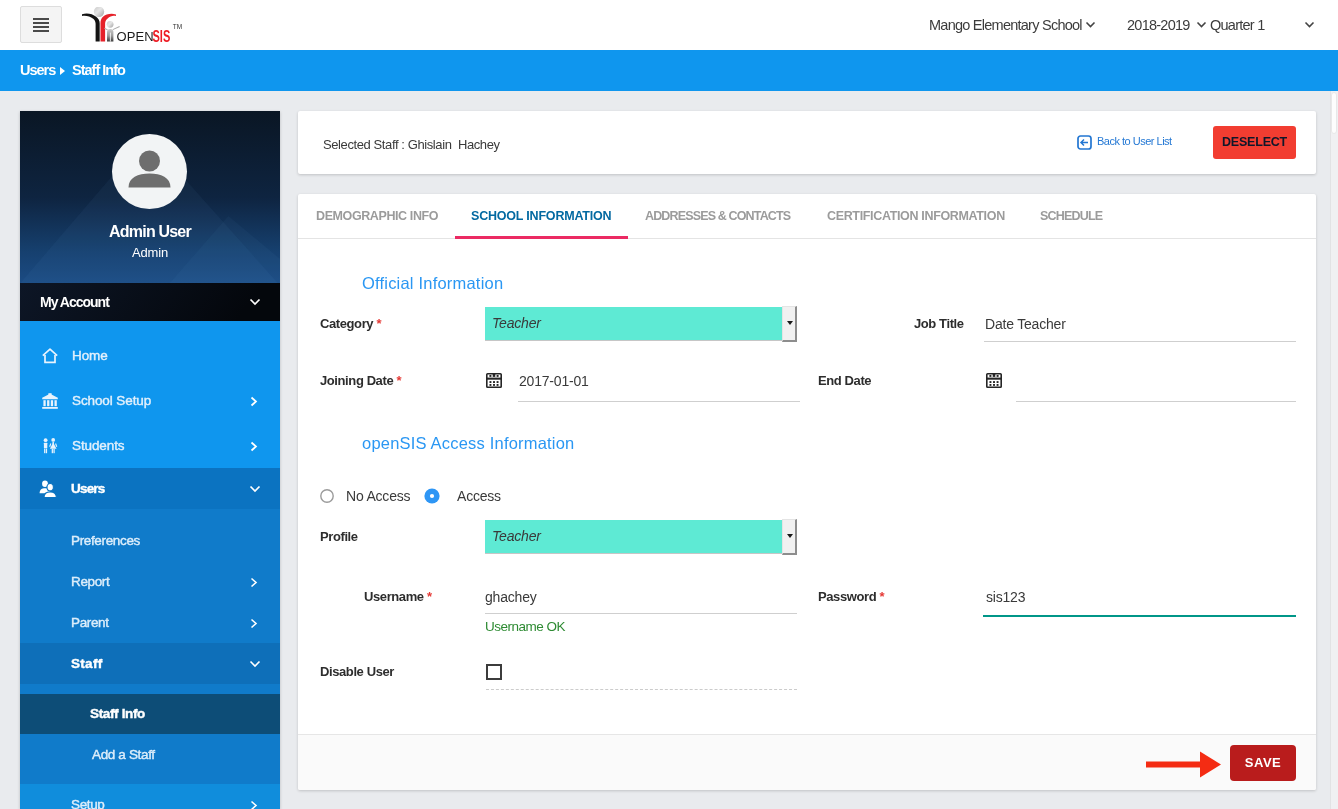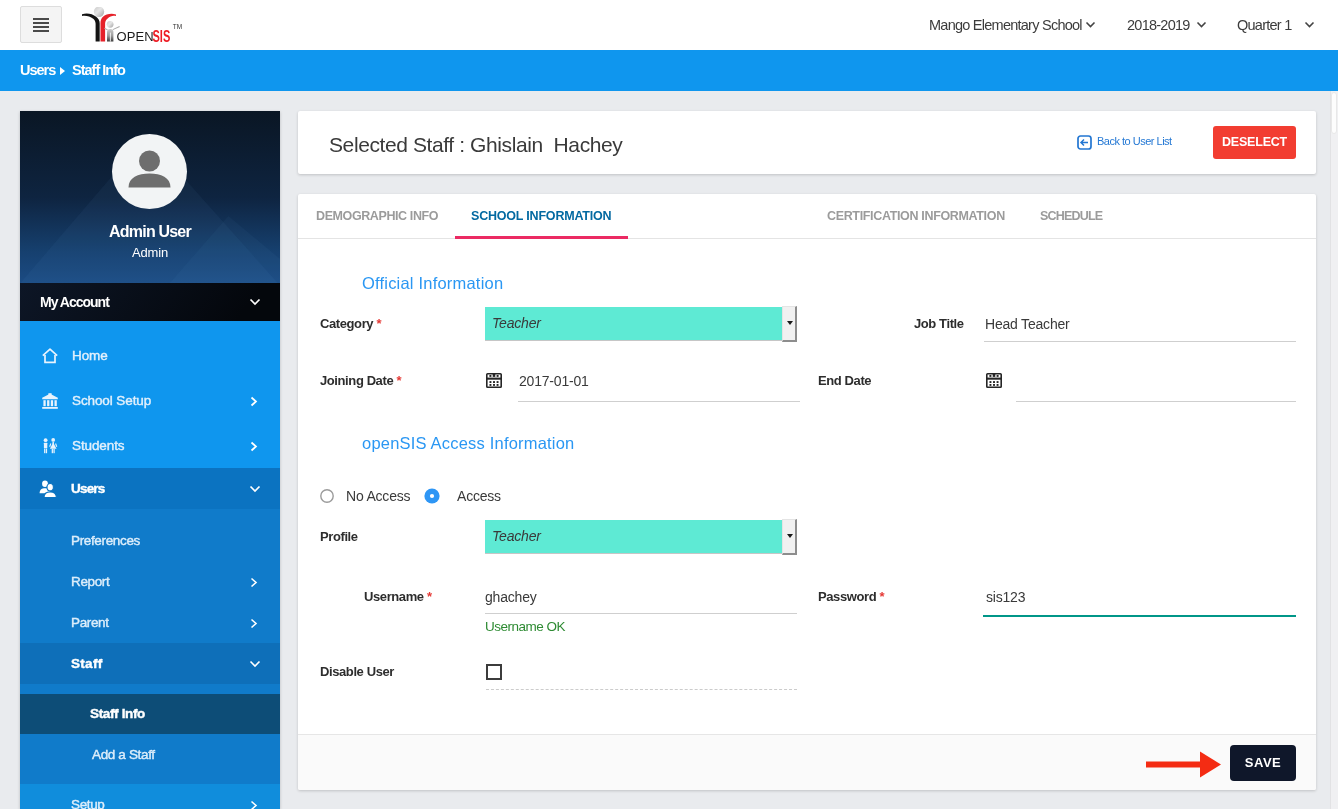--- a/index.html
+++ b/index.html
@@ -33,43 +33,43 @@
 .mrow { position:relative; height:45px; color:#e2f0fc; }
 .mrow .txt { position:absolute; left:52px; top:0; line-height:45px; font-size:13.5px; letter-spacing:-0.1px; -webkit-text-stroke:0.4px currentColor; }
 .mrow .ico { position:absolute; left:21px; top:50%; margin-top:-9px; width:18px; height:18px; }
 .chevR { position:absolute; right:22px; top:50%; margin-top:-5px; width:8px; height:11px; }
 .chevD { position:absolute; right:19px; top:50%; margin-top:-4px; width:12px; height:8px; }
 .srow { position:relative; height:41px; color:#ddeefb; }
 .srow .txt { position:absolute; left:51px; top:0; line-height:41px; font-size:13.5px; letter-spacing:-0.35px; -webkit-text-stroke:0.4px currentColor; }
 
 
 #card1 { position:absolute; left:298px; top:111px; width:1018px; height:63px; background:#fff; border-radius:2px; box-shadow:0 1px 3px rgba(0,0,0,0.18); }
-#card1 .sel { position:absolute; left:31px; top:2px; line-height:63px; font-size:21px; color:#3a3a3a; letter-spacing:-0.4px; }
+#card1 .sel { position:absolute; left:25px; top:2px; line-height:63px; font-size:13px; color:#3a3a3a; letter-spacing:-0.4px; }
 #backlink { position:absolute; left:1097px; top:135px; color:#2478d4; font-size:11px; letter-spacing:-0.5px; }
-#deselect { position:absolute; left:1213px; top:126px; width:83px; height:33px; background:#f23d31; border-radius:3px; color:#ffffff; font-size:12.5px; font-weight:bold; text-align:center; line-height:33px; letter-spacing:-0.2px; }
+#deselect { position:absolute; left:1213px; top:126px; width:83px; height:33px; background:#f23d31; border-radius:3px; color:#0f172a; font-size:12.5px; font-weight:bold; text-align:center; line-height:33px; letter-spacing:-0.2px; }
 
 #card2 { position:absolute; left:298px; top:194px; width:1018px; height:596px; background:#fff; border-radius:2px; box-shadow:0 1px 3px rgba(0,0,0,0.18); }
 #tabs { position:absolute; left:0; top:0; width:1018px; height:45px; border-bottom:1px solid #e4e4e4; }
 .tab { position:absolute; top:0; height:45px; line-height:45px; font-size:12.5px; font-weight:bold; color:#9b9b9b; }
 .tab.active { color:#0369a1; }
 #tabline { position:absolute; left:157px; top:42px; width:173px; height:3px; background:#eb2a63; }
 
 .h2 { position:absolute; color:#2a97f3; font-size:16.5px; letter-spacing:0.2px;margin-left:42px; }
 .lbl { position:absolute; font-size:13px; font-weight:bold; color:#2d2d2d; letter-spacing:-0.4px; }
 .red { color:#e53935; }
 .val { position:absolute; font-size:14px; color:#3a3a3a; letter-spacing:-0.2px; }
 .uline { position:absolute; height:1px; background:#cfcfcf; }
 
 .selbox { position:absolute; height:34px; border-bottom:1px solid #c6c6c6; background:#5eead4;font-style:italic; }
 .selbox .stxt { position:absolute; left:7px; top:0; line-height:33px; font-size:14px; color:#3a3a3a; letter-spacing:-0.2px; }
 .selarr { position:absolute; right:0; top:-1px; width:15px; height:36px; background:#f1f1f1; border-left:1px solid #e4e4e4; border-top:1px solid #e4e4e4; border-right:2.5px solid #8d8d8d; border-bottom:2.5px solid #8d8d8d; }
 .selarr:after { content:""; position:absolute; left:3.5px; top:14px; width:0; height:0; border-left:3.6px solid transparent; border-right:3.6px solid transparent; border-top:4.6px solid #191919; }
 
 #footer { position:absolute; left:0; top:540px; width:1018px; height:56px; background:#fafafa; border-top:1px solid #e6e6e6; border-radius:0 0 2px 2px; }
-#savebtn { position:absolute; left:932px; top:10px; width:66px; height:36px; background:#0f172a; border-radius:4px; color:#fff; text-align:center; line-height:36px; font-size:13px; font-weight:bold; letter-spacing:0.5px; }
+#savebtn { position:absolute; left:932px; top:10px; width:66px; height:36px; background:#b91c1c; border-radius:4px; color:#fff; text-align:center; line-height:36px; font-size:13px; font-weight:bold; letter-spacing:0.5px; }
 
 #rsb { position:absolute; left:1330px; top:91px; width:8px; height:718px; background:#f0f0f2; border-left:1px solid #e2e2e4; }
 #rsb .thumb { position:absolute; left:0px; top:1px; width:6px; height:42px; background:#fdfdfd; border-radius:3px; border:1px solid #e8e8e8; }
 </style>
 </head>
 <body>
 <div id="app">
 
   <div id="header">
     <div id="hamb">
@@ -108,21 +108,21 @@
       </svg>
     </div>
     <div class="hsel" style="left:929px;">Mango Elementary School</div>
     <svg class="abs" style="left:1085px; top:21px;" width="11" height="8" viewBox="0 0 11 8">
         <path d="M1.5,1.5 L5.5,5.5 L9.5,1.5" stroke="#444" stroke-width="1.6" fill="none"></path>
       </svg>
     <div class="hsel" style="left:1127px;">2018-2019</div>
     <svg class="abs" style="left:1196px; top:21px;" width="11" height="8" viewBox="0 0 11 8">
         <path d="M1.5,1.5 L5.5,5.5 L9.5,1.5" stroke="#444" stroke-width="1.6" fill="none"></path>
       </svg>
-    <div class="hsel" style="left:1237px;">Quarter 1</div>
+    <div class="hsel" style="left:1210px;">Quarter 1</div>
     <svg class="abs" style="left:1304px; top:21px;" width="11" height="8" viewBox="0 0 11 8">
         <path d="M1.5,1.5 L5.5,5.5 L9.5,1.5" stroke="#444" stroke-width="1.6" fill="none"></path>
       </svg>
   </div>
 
   <div id="crumb">
     <div class="t" style="left:20px;">Users</div>
     <svg class="abs" style="left:59px; top:16px;" width="7" height="10" viewBox="0 0 7 10">
         <path d="M1,1 L6,5 L1,9 Z" fill="#fff"></path>
       </svg>
@@ -251,34 +251,35 @@
       <rect x="1" y="1" width="13" height="13" rx="2.5" fill="none" stroke="#2276d2" stroke-width="1.7"></rect>
       <path d="M11,7.5 L4.5,7.5 M7,4.5 L4,7.5 L7,10.5" stroke="#2276d2" stroke-width="1.5" fill="none"></path>
     </svg>
   <div id="backlink">Back to User List</div>
   <div id="deselect">DESELECT</div>
 
   <div id="card2">
     <div id="tabs">
       <div class="tab" style="left:18px; letter-spacing:-0.4px;">DEMOGRAPHIC INFO</div>
       <div class="tab active" style="left:173px; letter-spacing:-0.2px;">SCHOOL INFORMATION</div>
+      <div class="tab" style="left:347px; letter-spacing:-0.85px;">ADDRESSES &amp; CONTACTS</div>
       <div class="tab" style="left:529px; letter-spacing:-0.34px;">CERTIFICATION INFORMATION</div>
       <div class="tab" style="left:742px; letter-spacing:-0.8px;text-align:center;">SCHEDULE</div>
       <div id="tabline"></div>
     </div>
 
     <div class="h2" style="left:22px; top:80px;">Official Information</div>
 
     <div class="lbl" style="left:22px; top:122px;">Category <span class="red">*</span></div>
     <div class="selbox" style="left:187px; top:113px; width:312px;">
         <span class="stxt">Teacher</span>
         <span class="selarr"></span>
       </div>
     <div class="lbl" style="left:616px; top:122px;">Job Title</div>
-    <div class="val" style="left:687px; top:122px;">Head Teacher</div>
+    <div class="val" style="left:687px; top:122px;">Date Teacher</div>
     <div class="uline" style="left:686px; top:147px; width:312px;"></div>
 
     <div class="lbl" style="left:22px; top:179px;">Joining Date <span class="red">*</span></div>
     <svg class="abs" style="left:188px; top:178px;" width="16" height="16" viewBox="0 0 16 16">
       <rect x="0.8" y="1.8" width="14.4" height="13.4" rx="0.8" fill="none" stroke="#252525" stroke-width="1.6"></rect>
       <rect x="3.4" y="3" width="2" height="1.9" fill="#252525"></rect>
         <rect x="10.6" y="3" width="2" height="1.9" fill="#252525"></rect>
       <rect x="6.7" y="1.8" width="2.6" height="3.1" fill="#252525"></rect>
       <rect x="0.8" y="5.6" width="14.4" height="2.1" fill="#252525"></rect>
       <rect x="3.5" y="9.1" width="1.9" height="1.9" fill="#252525"></rect>

